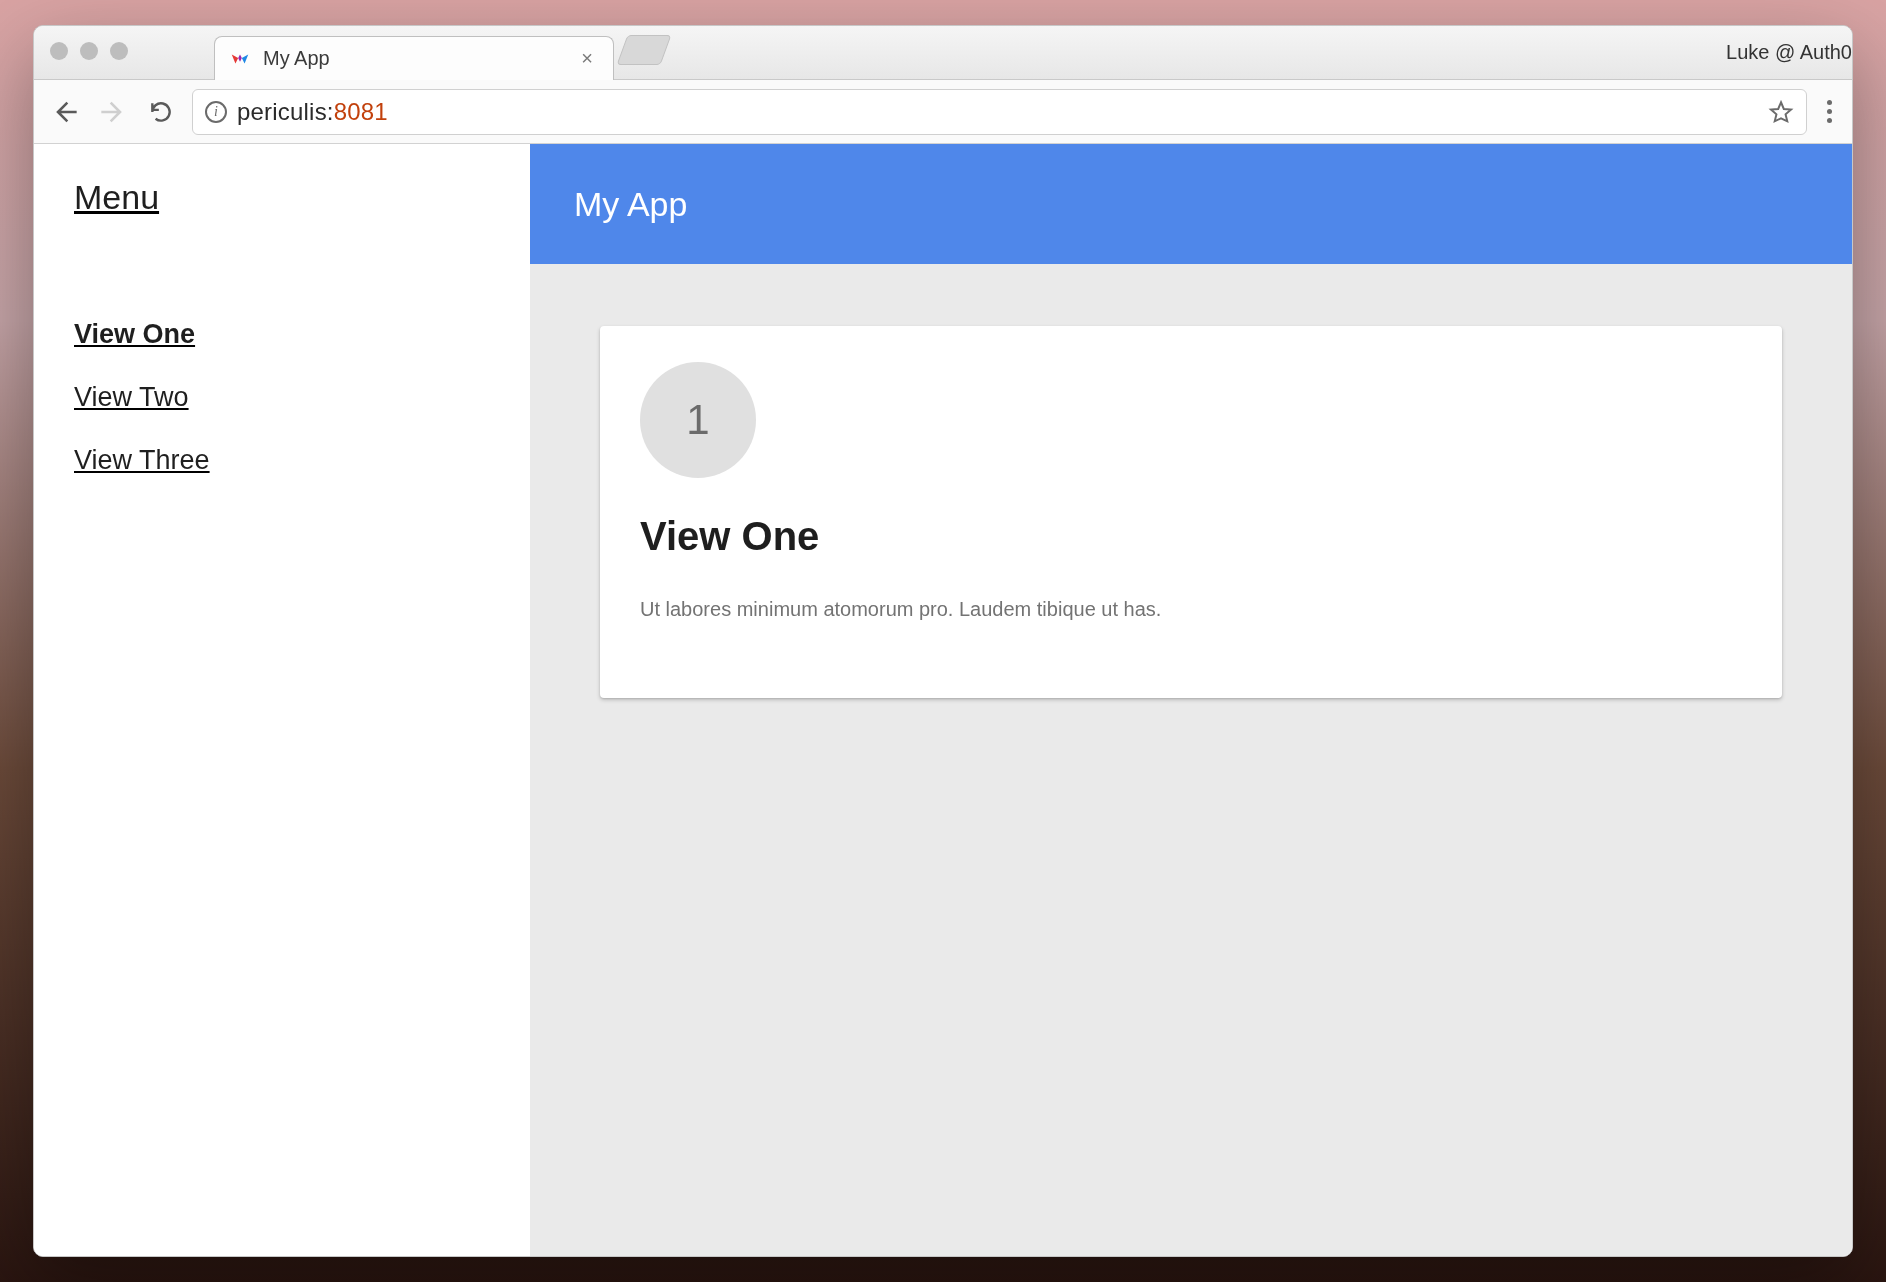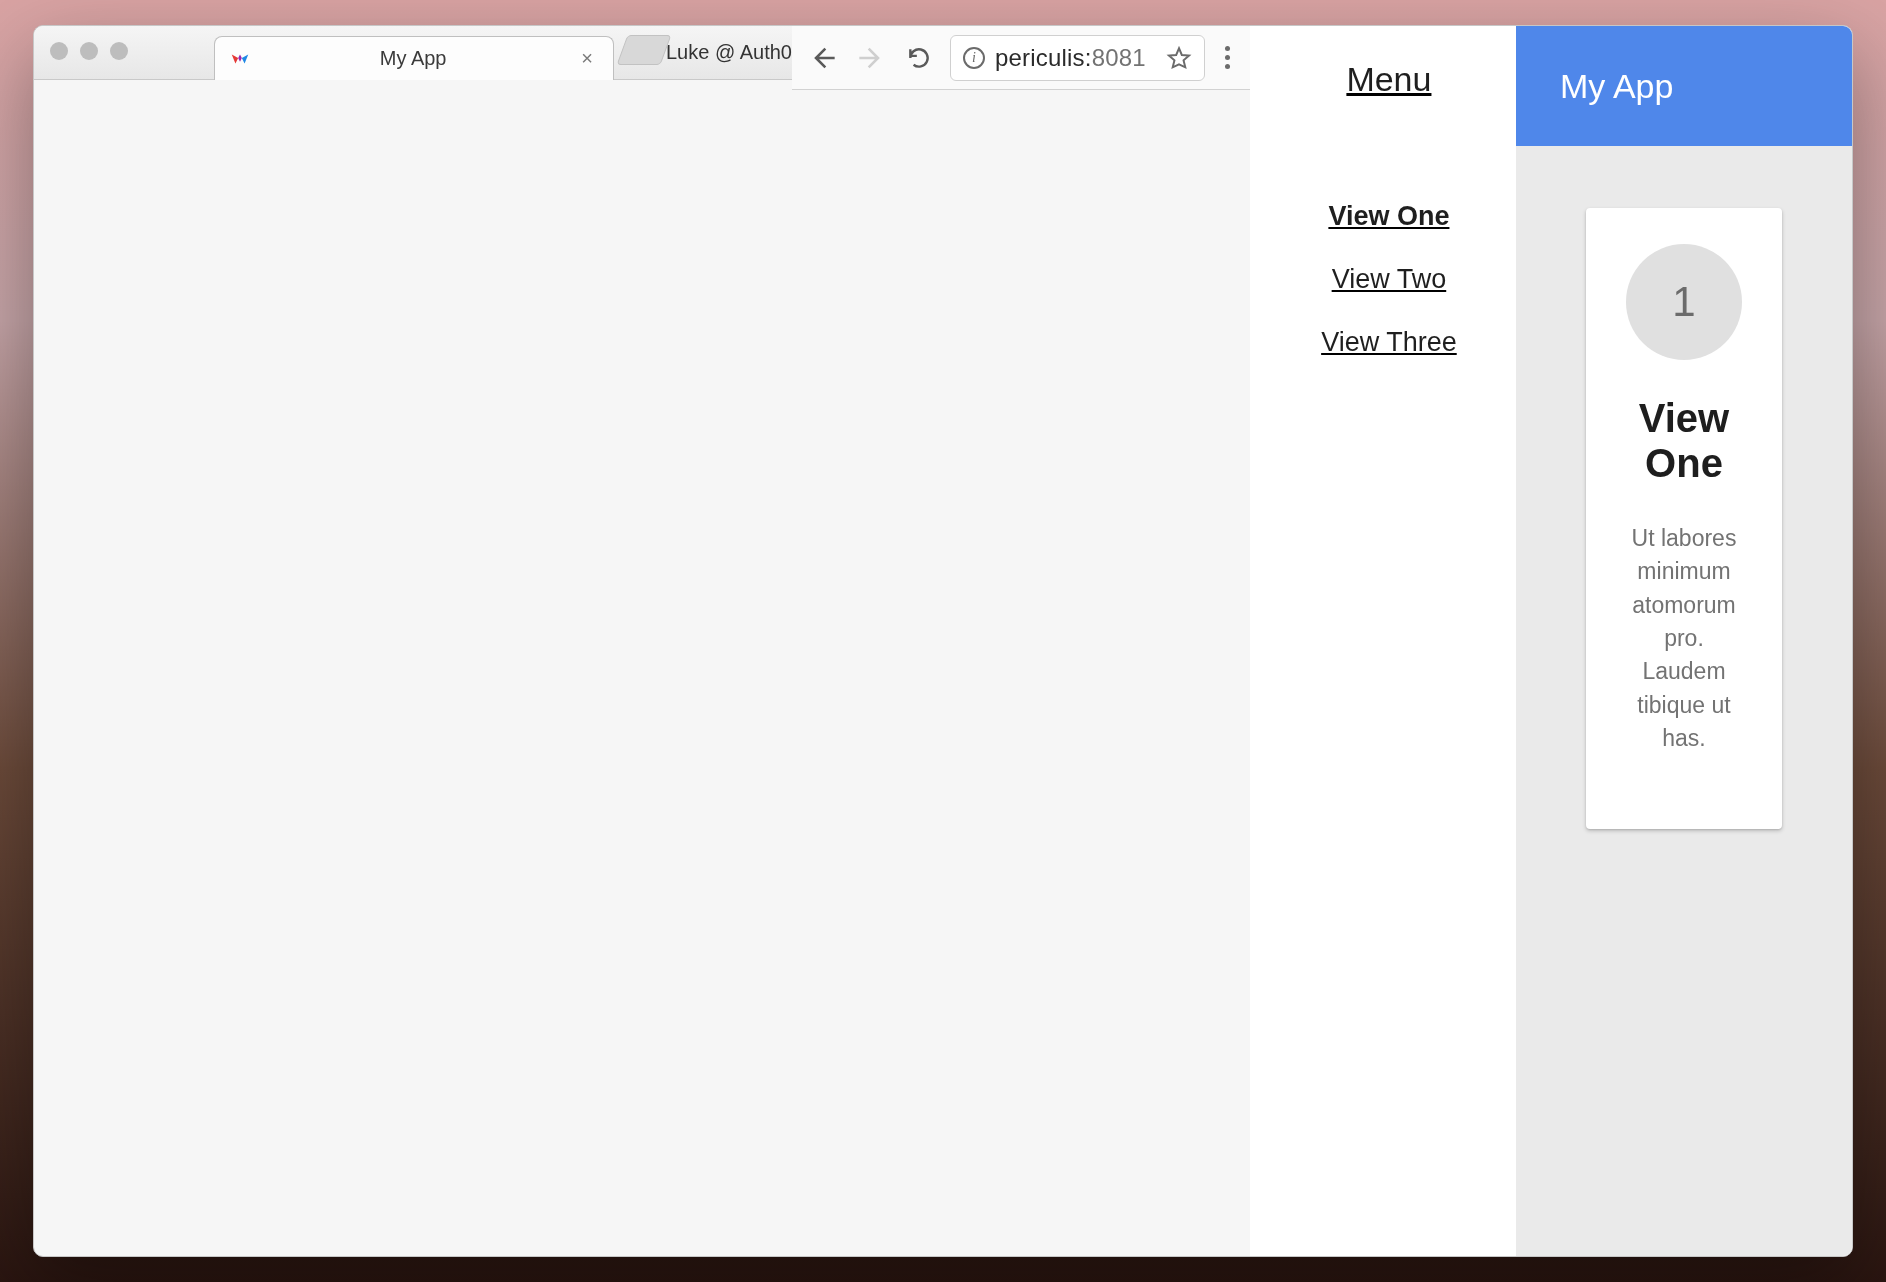--- a/index.html
+++ b/index.html
@@ -14,23 +14,22 @@
       justify-content: center;
     }
     .window {
       width: 1820px;
       height: 1232px;
       background: #f6f6f6;
       border-radius: 10px;
       box-shadow: 0 30px 80px rgba(0,0,0,0.35);
       overflow: hidden;
       display: flex;
-      flex-direction: row;
+      flex-direction: column;
       border: 1px solid #c7c7c7;
-      text-align: center;
     }
     
     .titlebar {
       height: 54px;
       background: linear-gradient(#f5f5f5, #e7e7e7);
       border-bottom: 1px solid #c9c9c9;
       display: flex;
       align-items: flex-end;
       position: relative;
     }
@@ -112,21 +111,21 @@
       align-items: center;
       padding: 0 12px;
       gap: 10px;
     }
     .info-icon {
       width: 22px; height: 22px; border-radius: 50%; border: 2px solid #6b6b6b;
       display: flex; align-items: center; justify-content: center;
       font-size: 14px; color: #6b6b6b; font-family: Georgia, serif; font-style: italic;
     }
     .url { font-size: 24px; color: #2b2b2b; letter-spacing: 0.2px; }
-    .url .dim { color: #737373; }
+    .url .dim { color: #c2410c; }
     .star-icon { width: 26px; height: 26px; color: #6b6b6b; }
     .kebab { display: flex; flex-direction: column; gap: 4px; padding: 0 6px; }
     .kebab span { width: 5px; height: 5px; background: #6b6b6b; border-radius: 50%; }
 
     
     .viewport {
       flex: 1;
       display: flex;
       background: #fff;
       overflow: hidden;
@@ -182,21 +181,21 @@
       background: #e0e0e0;
       display: flex; align-items: center; justify-content: center;
       font-size: 42px; color: #6b6b6b;
       margin-bottom: 36px;
     }
     .card-title {
       font-size: 40px; font-weight: 700; color: #1e1e1e;
       margin-bottom: 36px;
     }
     .card-subtitle {
-      font-size: 23px; color: #737373; line-height: 1.45;
+      font-size: 20px; color: #737373; line-height: 1.45;
       margin-bottom: 30px;
     }
     .card-body {
       font-size: 27px; color: #737373; line-height: 1.55;
     }
     svg { display: block; }
   </style>
 </head>
 <body>
 

